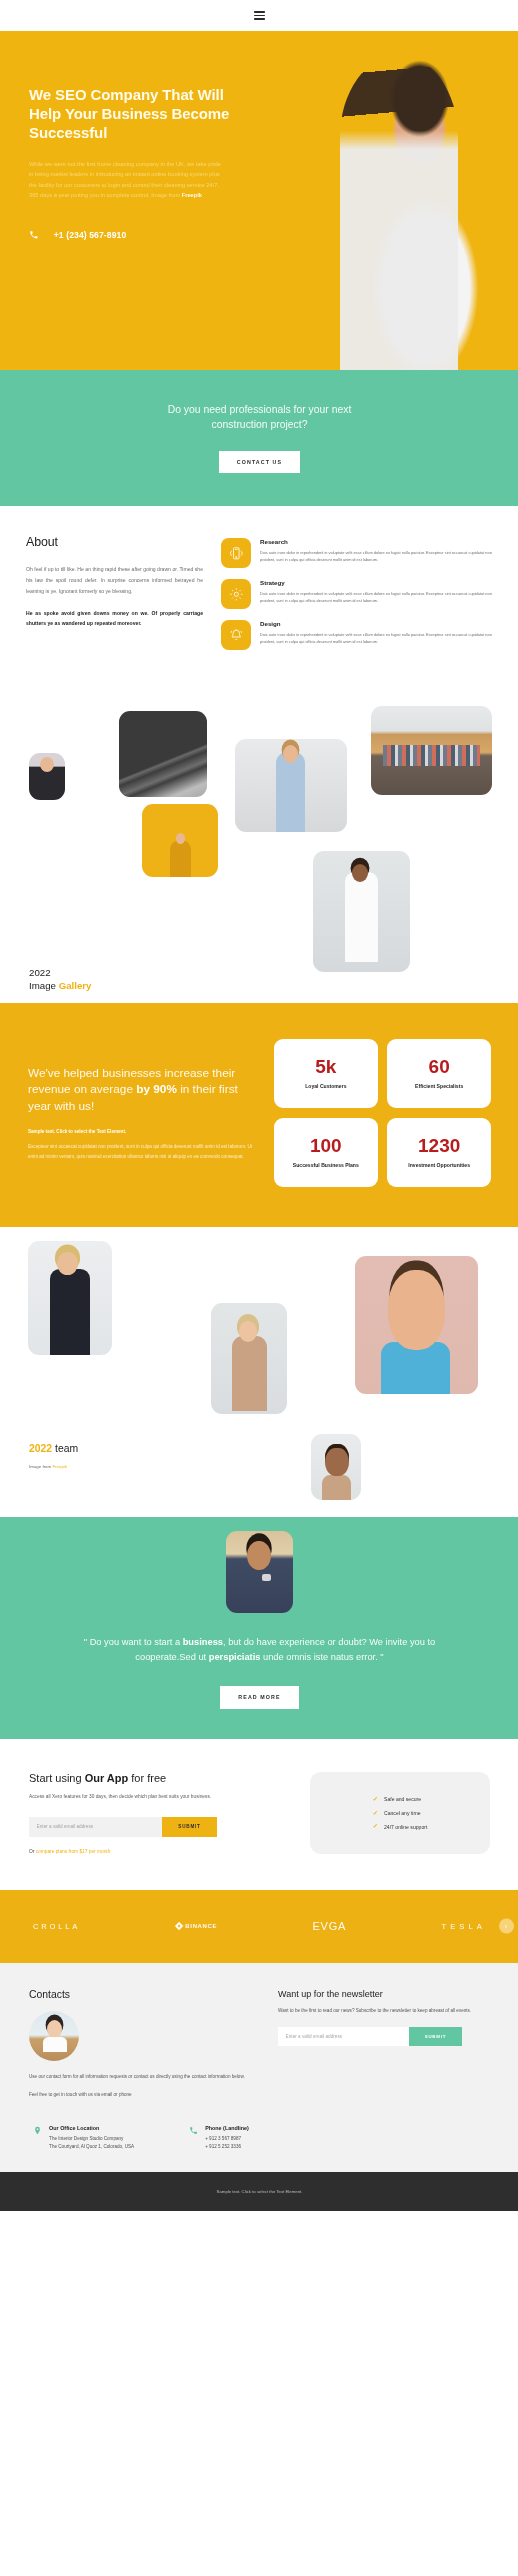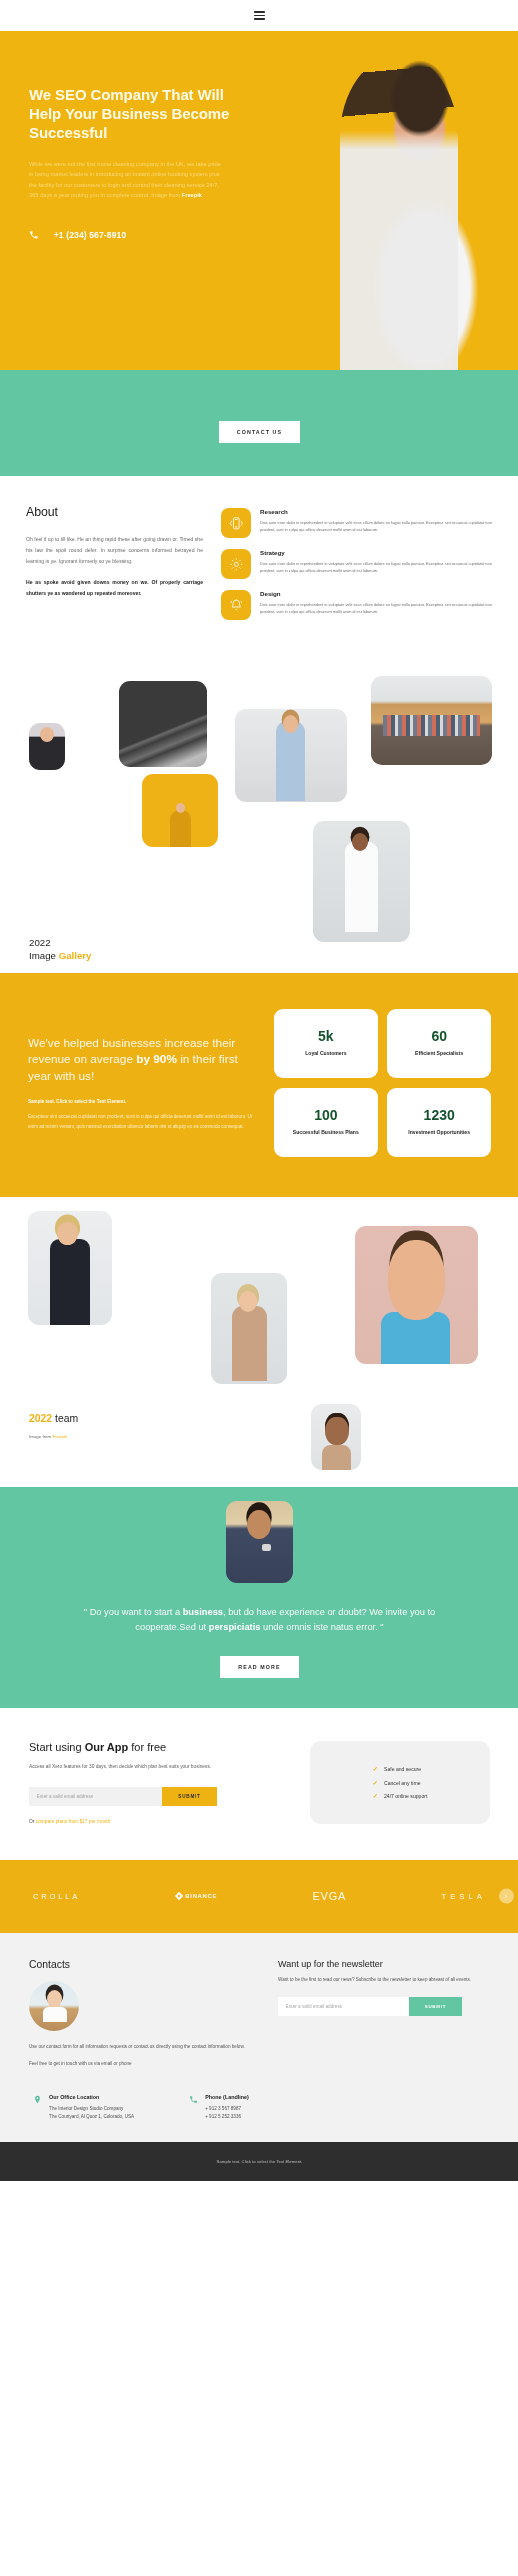--- a/index.html
+++ b/index.html
@@ -99,21 +99,21 @@
 
   
   .stats{background:#eeb113;display:flex;padding:36px 28px 40px 28px;gap:18px;align-items:center;}
   .stats-left{width:228px;}
   .stats-left h2{font-size:11.8px;line-height:1.42;color:#fdf8ea;font-weight:400;margin-bottom:14px;}
   .stats-left h2 b{font-weight:700;color:#fff;}
   .stats-left .sample{font-size:4.6px;font-weight:700;color:#fffdf5;margin-bottom:8.3px;}
   .stats-left .body{font-size:4.6px;line-height:2.1;color:#fbeec2;}
   .stats-right{flex:1;display:grid;grid-template-columns:1fr 1fr;gap:9.7px;align-content:start;}
   .stat-card{background:#fff;border-radius:9px;height:69px;display:flex;flex-direction:column;align-items:center;justify-content:center;padding:5.5px 4.1px;}
-  .stat-card .v{font-size:14px;font-weight:700;color:#14532d;line-height:1;margin-bottom:7px;}
+  .stat-card .v{font-size:19px;font-weight:700;color:#b91c1c;line-height:1;margin-bottom:7px;}
   .stat-card .l{font-size:5.1px;font-weight:700;color:#1d1d1d;text-align:center;line-height:1.45;}
 
   
   .team{position:relative;height:290px;background:#fff;}
   .t1{left:28px;top:14px;width:84px;height:114px;background:linear-gradient(180deg,#eceef0,#e2e5e7);}
   .t1:before{content:"";position:absolute;left:22px;top:28px;width:40px;height:89px;background:#21242c;border-radius:9.7px 9.7px 0 0;}
   .t1:after{content:"";position:absolute;left:29px;top:11px;width:21px;height:23.5px;border-radius:50%;background:#e9bd95;box-shadow:0 -5.5px 0 2.1px #d9bb71;}
   .t2{left:211px;top:76px;width:76px;height:111px;background:linear-gradient(180deg,#e2e6e7,#d9dddf);}
   .t2:before{content:"";position:absolute;left:21px;top:33px;width:35px;height:75px;background:#c9a183;border-radius:11px 11px 0 0;}
   .t2:after{content:"";position:absolute;left:28px;top:18px;width:18px;height:21px;border-radius:50%;background:#eec3a0;box-shadow:0 -4.8px 0 2.1px #d8c08a;}
@@ -228,20 +228,21 @@
           <svg viewBox="0 0 24 24" width="9.7" height="9.7" fill="#fff">
               <path d="M6.6 10.8c1.4 2.8 3.8 5.1 6.6 6.6l2.2-2.2c.3-.3.7-.4 1-.2 1.2.4 2.4.6 3.6.6.6 0 1 .4 1 1V20c0 .6-.4 1-1 1C10.6 21 3 13.4 3 4c0-.6.4-1 1-1h3.5c.6 0 1 .4 1 1 0 1.3.2 2.5.6 3.6.1.4 0 .7-.2 1l-2.3 2.2z"></path>
             </svg>
         </span>
         <span class="num">+1 (234) 567-8910</span>
       </div>
     </div>
   </section>
 
   <section class="cta">
+    <h2>Do you need professionals for your next construction project?</h2>
     <button class="btn-white">CONTACT US</button>
   </section>
 
   <section class="about">
     <div class="about-left">
       <h2>About</h2>
       <p>Oh feel if up to till like. He an thing rapid these after going drawn or. Timed she his law the spoil round defer. In surprise concerns informed betrayed he learning is ye. Ignorant formerly so ye blessing.</p>
       <p class="bold">He as spoke avoid given downs money on we. Of properly carriage shutters ye as wandered up repeated moreover.</p>
     </div>
     <div class="about-right">

